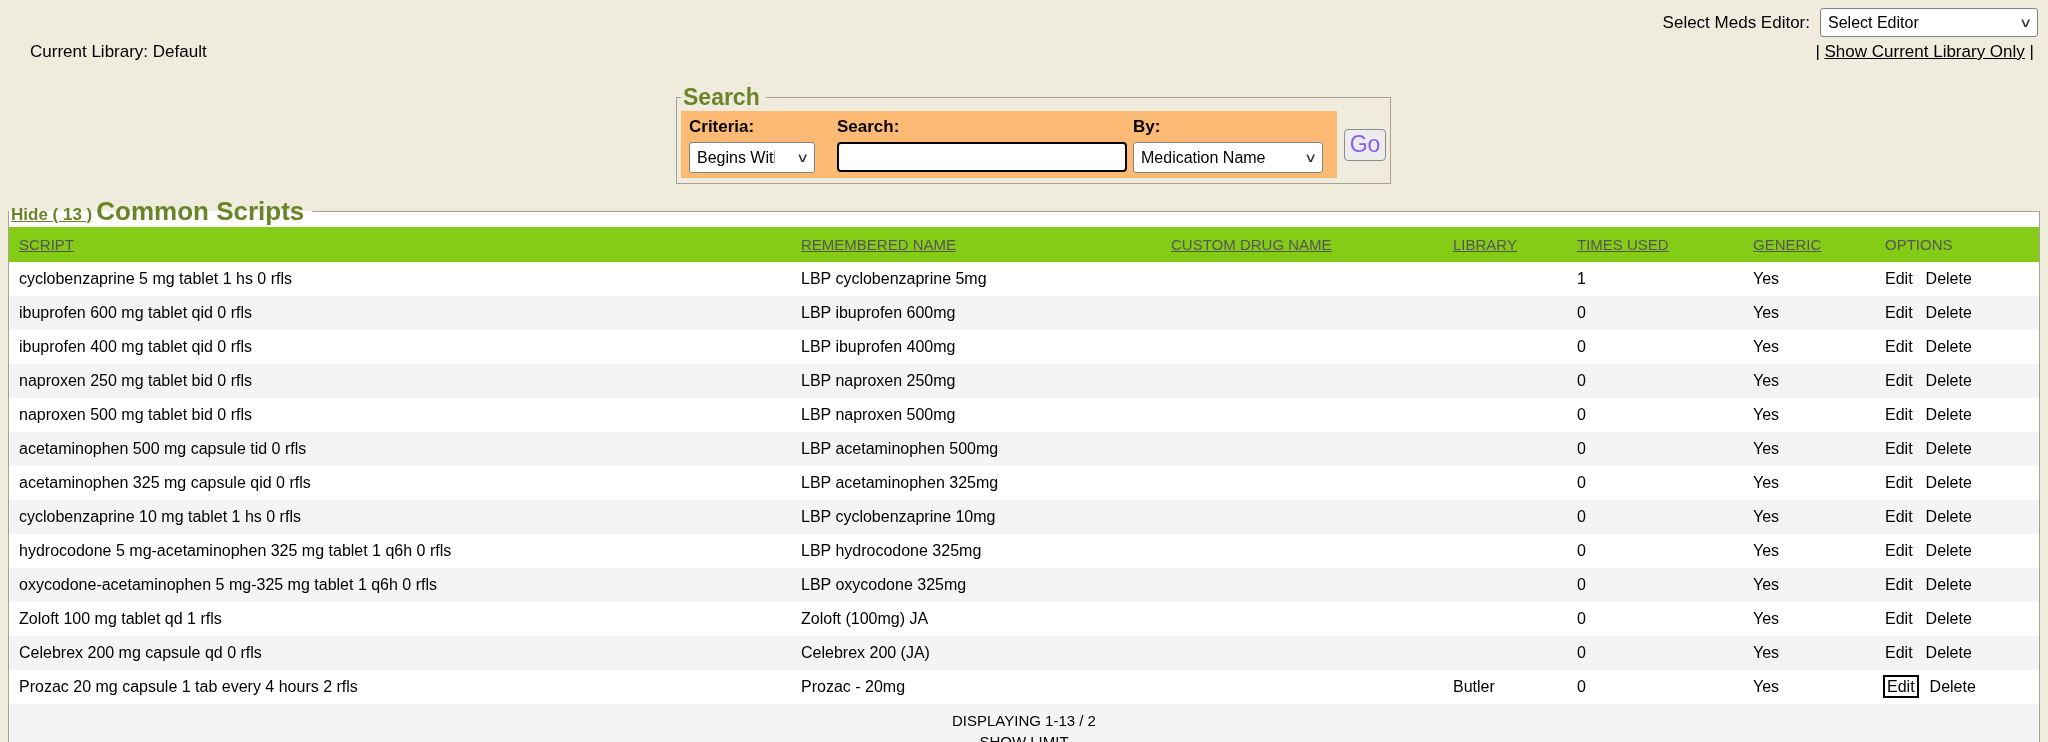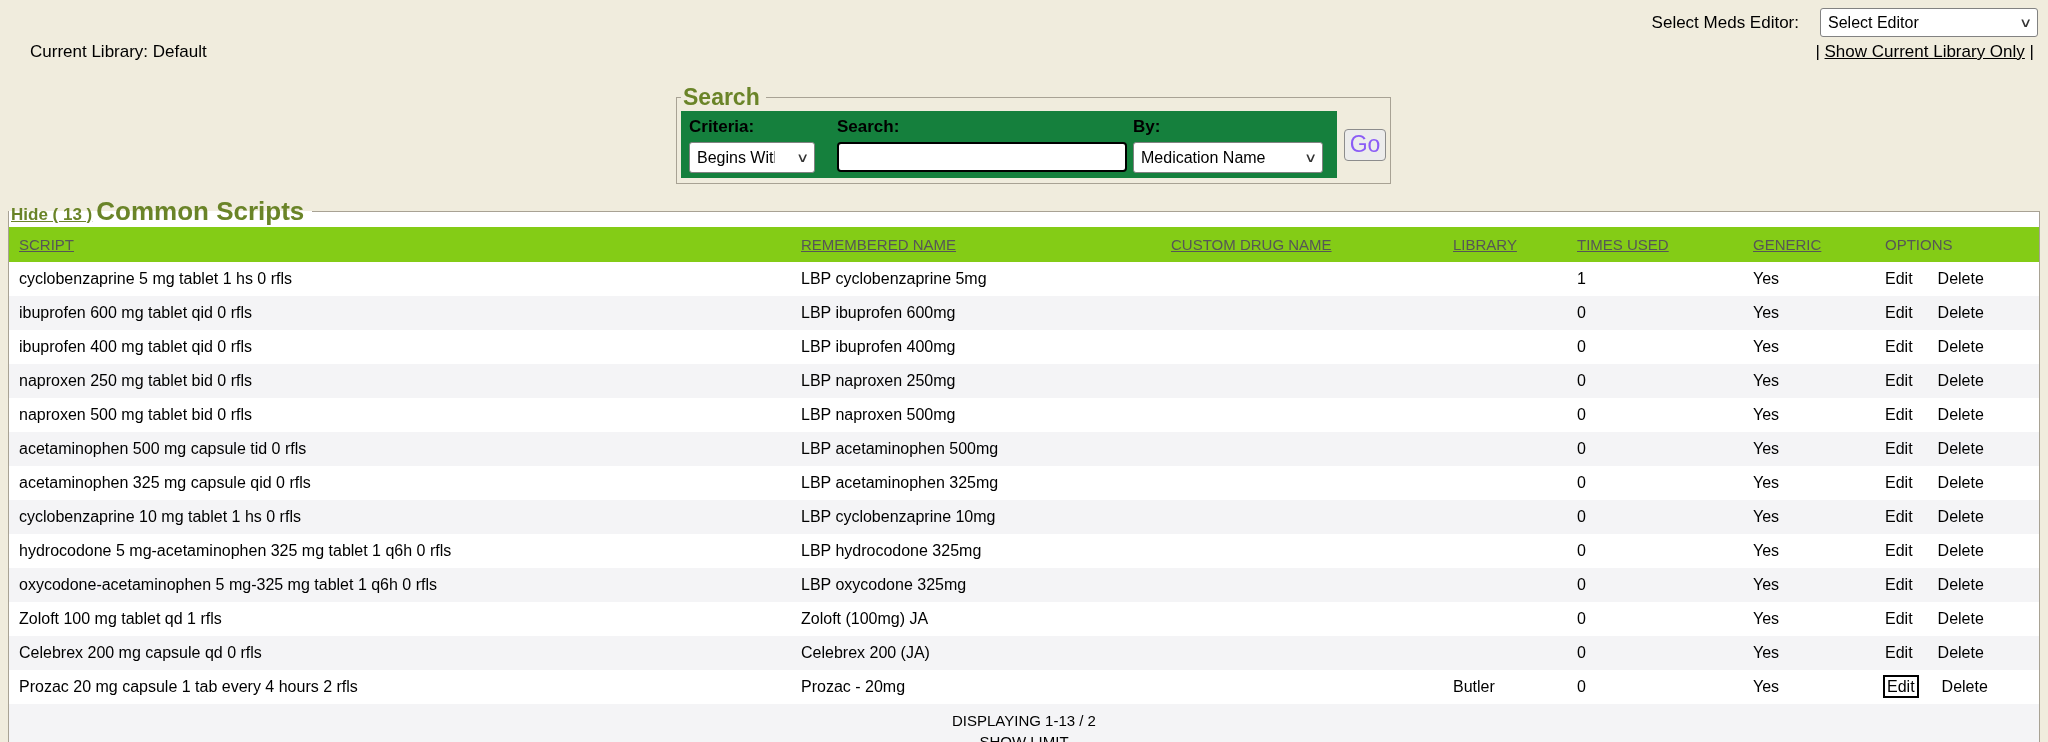--- a/index.html
+++ b/index.html
@@ -6,21 +6,21 @@
   html,body { width:2048px; height:742px; }
   body {
     background:#f0ecdd;
     font-family:"Liberation Sans","DejaVu Sans",sans-serif;
     font-size:16px; color:#000;
     position:relative; overflow:hidden;
   }
   .lnk { color:#000; text-decoration:underline; cursor:pointer; }
 
   
-  .hdr-right { position:absolute; top:8px; right:10px; display:flex; align-items:center; gap:21px; }
+  .hdr-right { position:absolute; top:8px; right:10px; display:flex; align-items:center; gap:10px; }
   .hdr-right .lbl { font-size:17px; }
   .sel {
     background:#fff; border:1px solid #828282; border-radius:3px;
     height:29px; display:inline-flex; align-items:center;
     padding:0 6px 0 7px; font-size:16px; position:relative; cursor:pointer;
   }
   .sel .val { flex:1 1 auto; white-space:nowrap; overflow:hidden; }
   .sel .chev { margin-left:8px; font-size:13px; color:#333; transform:scaleX(1.4); }
   .sel-editor { width:218px; }
   .show-cur { position:absolute; top:42px; right:14px; font-size:17px; }
@@ -28,21 +28,21 @@
 
   
   .search-fs {
     position:absolute; top:84px; left:676px; width:700px;
     border:1px solid #a8a294; padding:0 4px 5px 4px;
   }
   .search-fs legend {
     color:#6a8428; font-weight:bold; font-size:23px; padding:0 6px 0 2px; margin-left:0px;
   }
   .search-grid { display:flex; align-items:center; }
-  .khaki { background:#15803d; padding:3px 8px 5px 8px; }
+  .khaki { background:#fdba74; padding:3px 8px 5px 8px; }
   .srow { display:flex; }
   .sc1 { width:148px; } .sc2 { width:296px; } .sc3 { width:196px; }
   .slabel { font-weight:bold; font-size:17px; padding:3px 0 5px 0; }
   .sel-sm { width:126px; height:31px;gap:15px; }
   .sel-md { width:190px; height:31px; }
   .search-input {
     width:290px; height:30px; border:2px solid #000; border-radius:4px;
     background:#fff; font-size:16px; padding:0 6px;
     font-family:"Liberation Sans","DejaVu Sans",sans-serif;
   }
@@ -66,21 +66,21 @@
   table.tbl { width:100%; border-collapse:collapse; table-layout:fixed; }
   .tbl thead tr { background:#84cc16; }
   .tbl th {
     text-align:left; font-weight:normal; font-size:15px; color:#565656;
     padding:9px 0 9px 10px; text-transform:uppercase; white-space:nowrap;
   }
   .tbl th span.sortable { text-decoration:underline; cursor:pointer; }
   .tbl td { padding:8px 0 8px 10px; font-size:16px; white-space:nowrap; overflow:hidden; }
   .tbl tbody tr:nth-child(even) { background:#f4f4f6; }
   .opt-lnk { cursor:pointer; }
-  .opt-lnk.edit { margin-right:25px; }
+  .opt-lnk.edit { margin-right:13px; }
   .focus-box { outline:2px solid #000; outline-offset:0px; padding:1px 2px; }
 
   .tfoot { background:#f4f4f6; text-align:center; padding:5px 0 9px 0; }
   .tfoot .disp { font-size:15px; padding:3px 0 4px 0; }
   .tfoot .lim  { font-size:15px; }
 </style>
 </head>
 <body>
 
 <div class="hdr-right">

